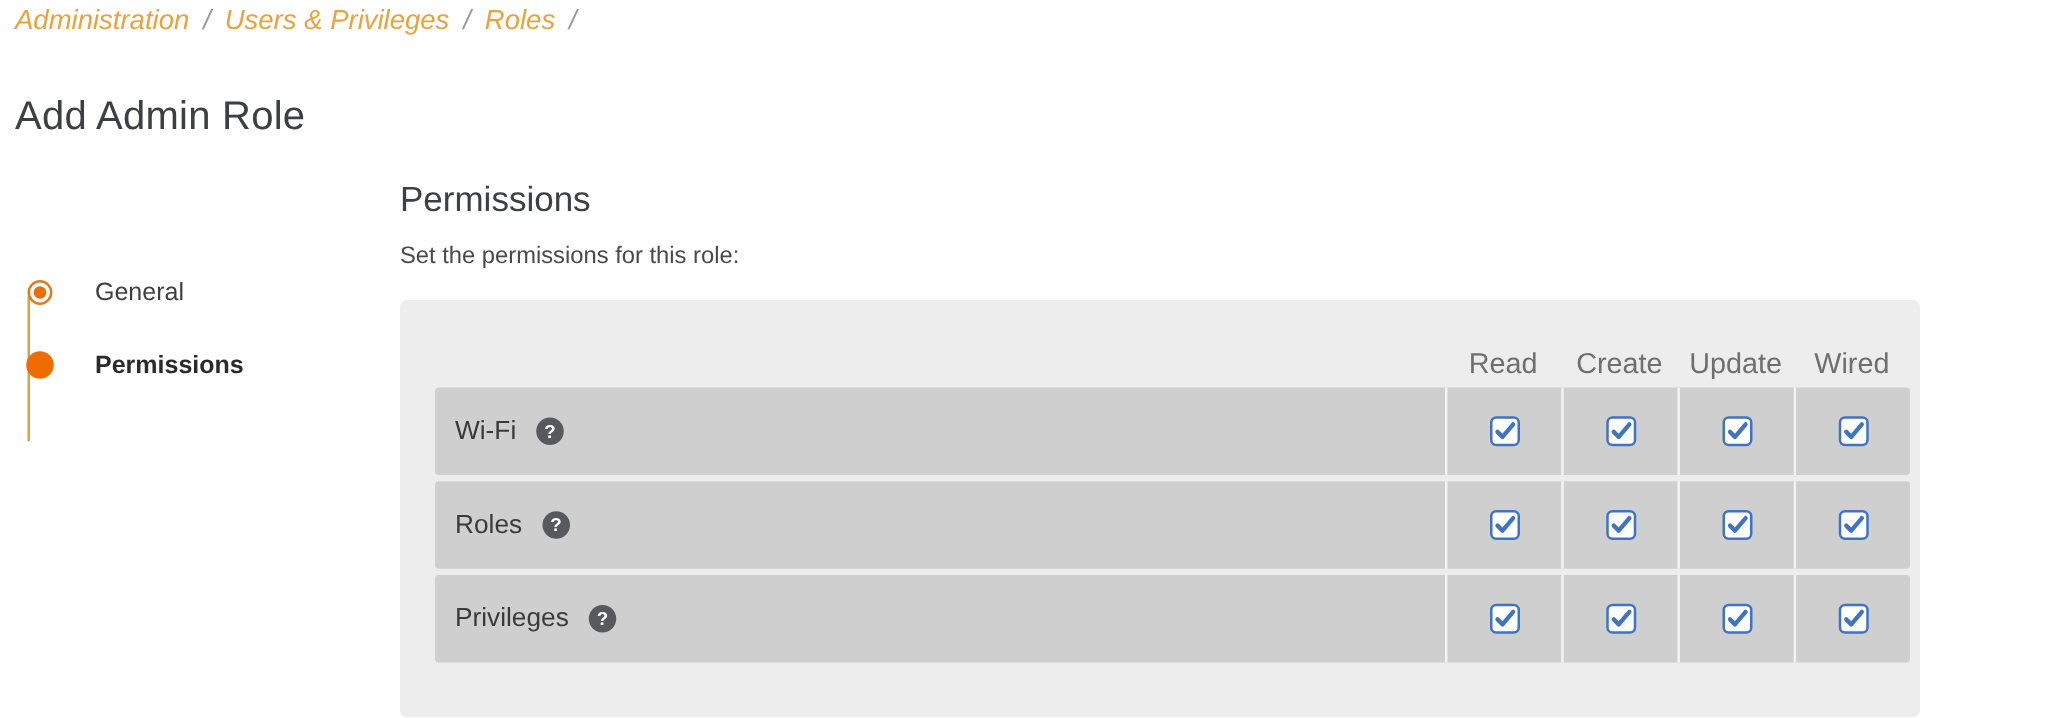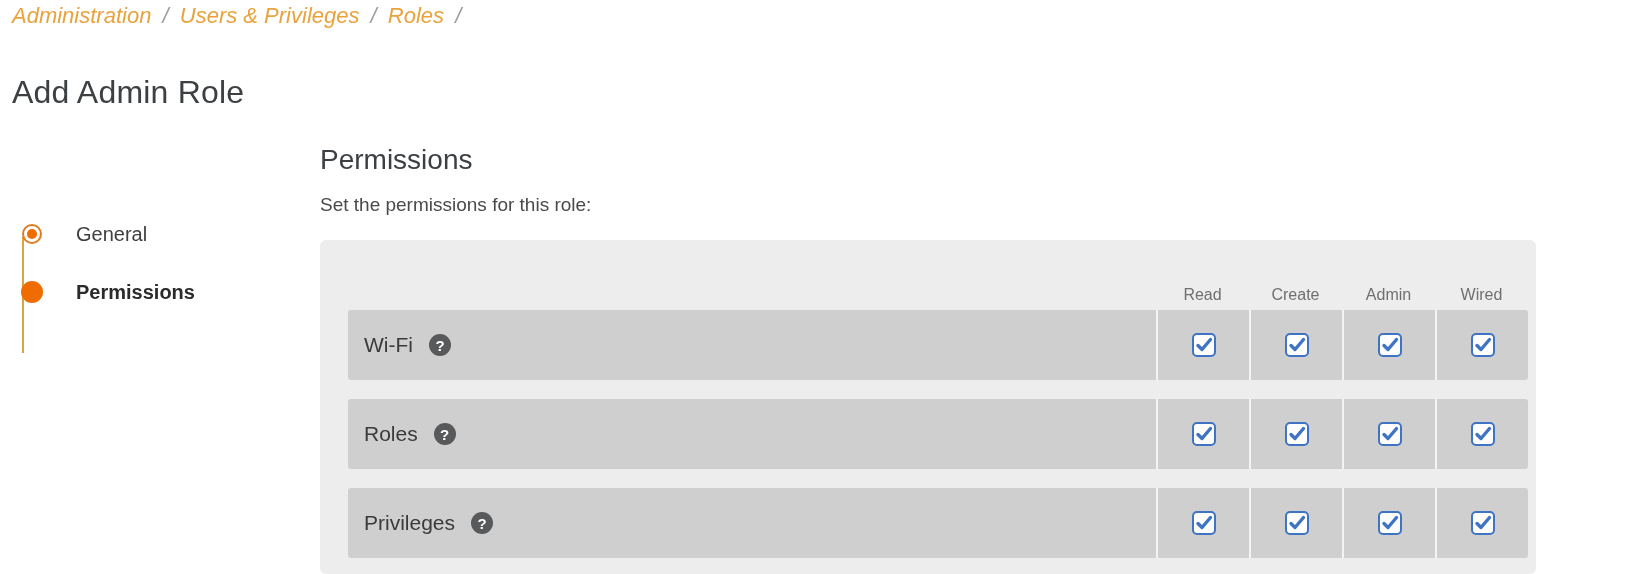--- a/index.html
+++ b/index.html
@@ -162,27 +162,27 @@
     box-sizing: border-box;
   }
   .perm-head .spacer {
     width: 836px;
     flex: none;
   }
   .col-head {
     width: 93px;
     flex: none;
     text-align: center;
-    font-size: 16px;
+    font-size: 23px;
     color: #6f6f6f;
   }
   .perm-row {
     display: flex;
     height: 70px;
-    margin-bottom: 19px;
+    margin-bottom: 5px;
     margin-left: 28px;
     align-items: stretch;
   }
   .row-label-cell {
     width: 808px;
     flex: none;
     background: #cfcfcf;
     display: flex;
     align-items: center;
     padding-left: 16px;
@@ -279,21 +279,21 @@
   <h2 class="section-title">Permissions</h2>
   <p class="section-sub">Set the permissions for this role:</p>
 </div>
 
 <div class="perm-panel">
 
   <div class="perm-head">
     <div class="spacer"></div>
     <div class="col-head">Read</div>
     <div class="col-head">Create</div>
-    <div class="col-head">Admin</div>
+    <div class="col-head">Update</div>
     <div class="col-head">Wired</div>
   </div>
 
   <div class="perm-row">
     <div class="row-label-cell">
       <span class="row-label">Wi-Fi</span>
       <span class="help-icon">?</span>
     </div>
     <div class="check-cell">
       <span class="checkbox">

